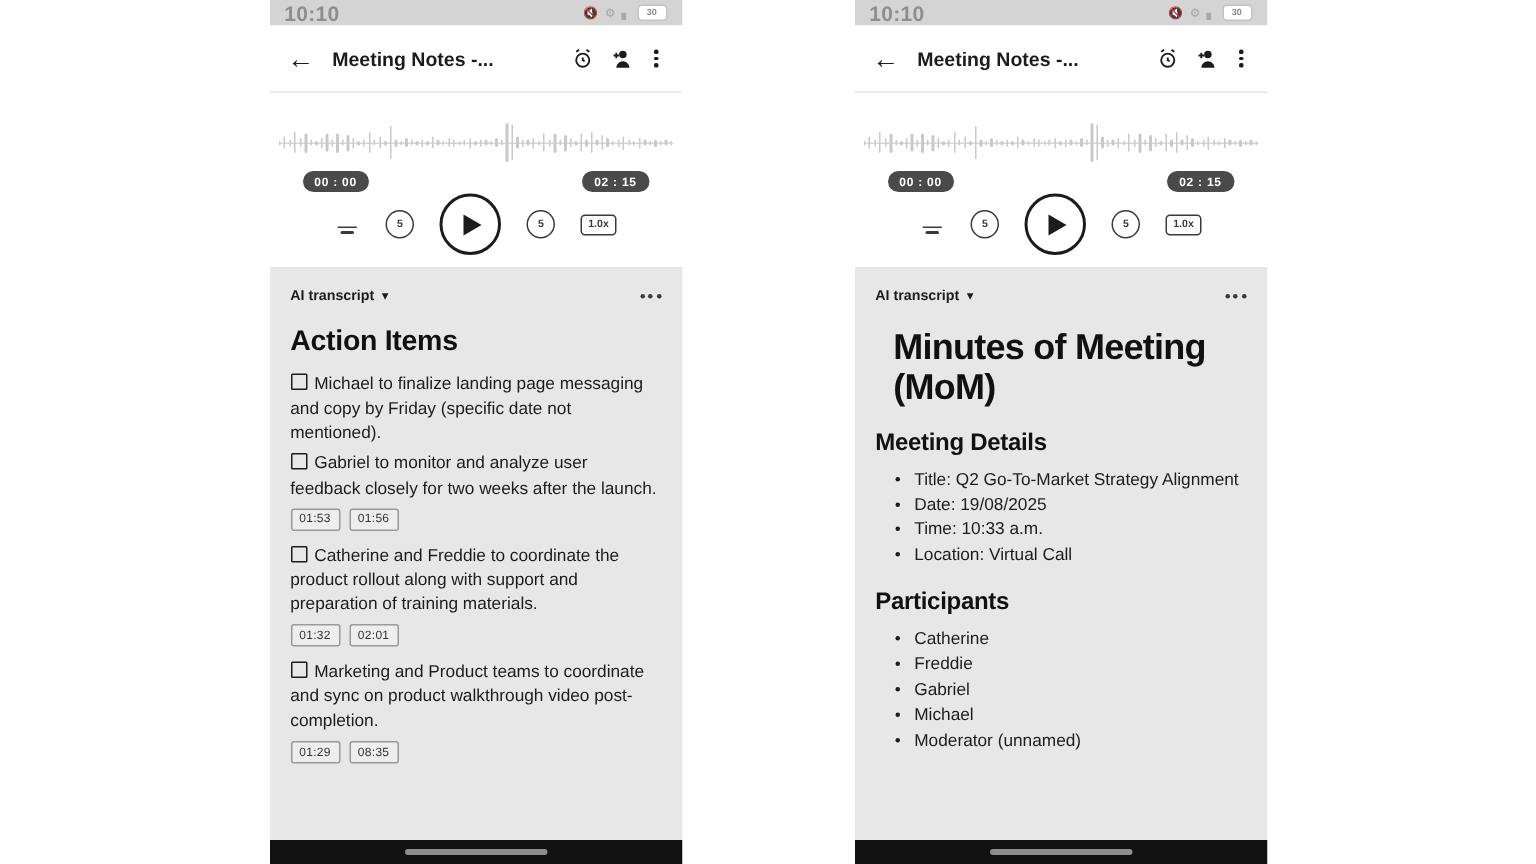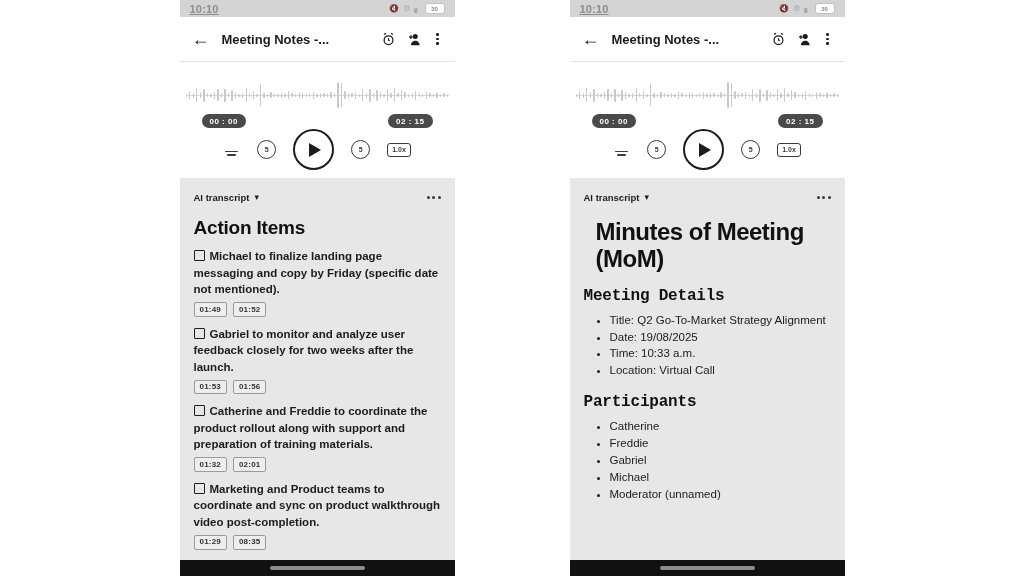--- a/index.html
+++ b/index.html
@@ -34,25 +34,24 @@
   
   .statusbar {
     height: 17px;
     background: #d4d4d4;
     display: flex;
     align-items: center;
     padding: 0 10px;
     flex: none;
   }
   .status-time {
-    font-size: 11px;
+    font-size: 14px;
     font-weight: bold;
     color: #8e8e8e;
     letter-spacing: .2px;
-    text-decoration: underline;
   }
   .status-right {
     margin-left: auto;
     display: flex;
     align-items: center;
     gap: 4px;
   }
   .status-ico {
     font-size: 8px;
     color: #a8a8a8;
@@ -284,27 +283,25 @@
     font-size: 24px;
     margin: 16px 0 14px 12px;
     letter-spacing: -.5px;
   }
   h2.sec-title {
     font-size: 16px;
     font-weight: bold;
     color: #111;
     margin: 14px 0 8px 0;
     letter-spacing: -.2px;
-    font-family: Liberation Mono, monospace;
   }
 
   
   .action-item {
     margin-bottom: 4px;
-    font-weight: bold;
   }
   .ai-text {
     font-size: 11.5px;
     line-height: 1.42;
     color: #1c1c1c;
   }
   .cbox {
     display: inline-block;
     width: 9px; height: 9px;
     border: 1.4px solid #1c1c1c;
@@ -516,24 +513,20 @@
             <i></i>
           </span>
       </div>
       <div class="card-body">
         <h1 class="doc-title">Action Items</h1>
 
         <div class="action-item">
           <div class="ai-text">
             <span class="cbox"></span><span>Michael to finalize landing page messaging and copy by Friday (specific date not mentioned).</span>
           </div>
-          <div class="stamps">
-            <span class="stamp">01:49</span>
-            <span class="stamp">01:52</span>
-          </div>
         </div>
 
         <div class="action-item">
           <div class="ai-text">
             <span class="cbox"></span><span>Gabriel to monitor and analyze user feedback closely for two weeks after the launch.</span>
           </div>
           <div class="stamps">
             <span class="stamp">01:53</span>
             <span class="stamp">01:56</span>
           </div>

